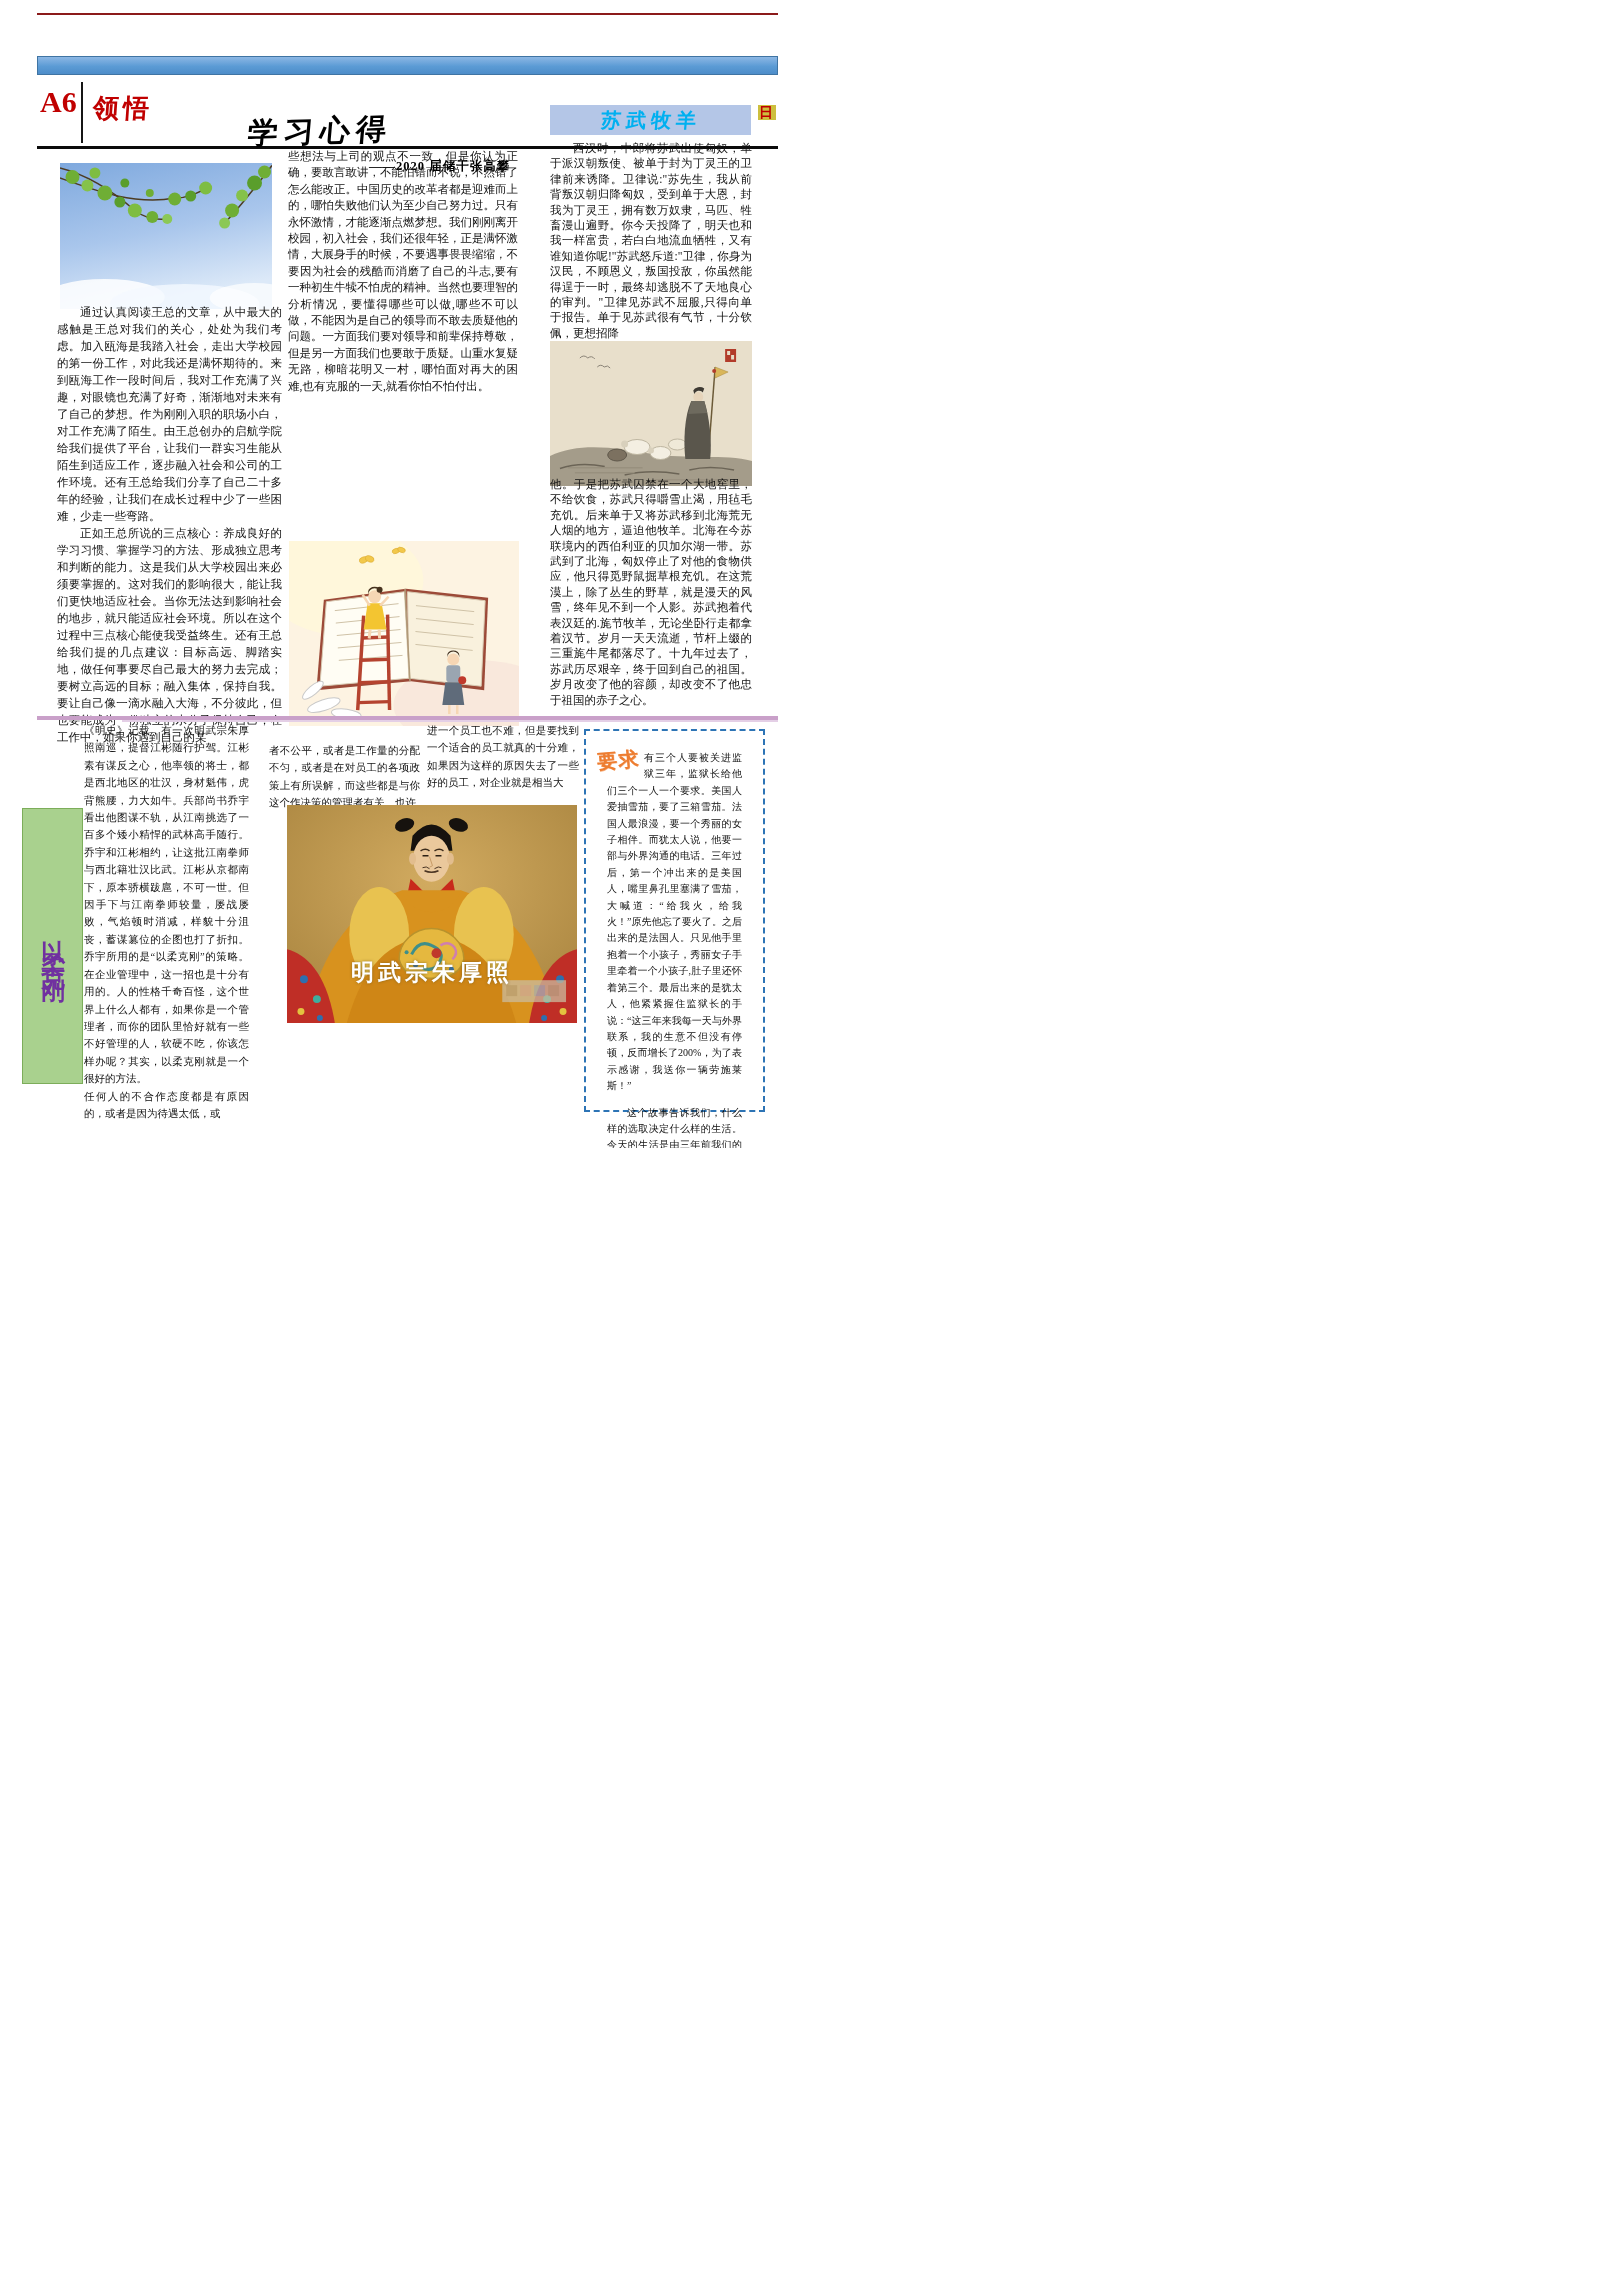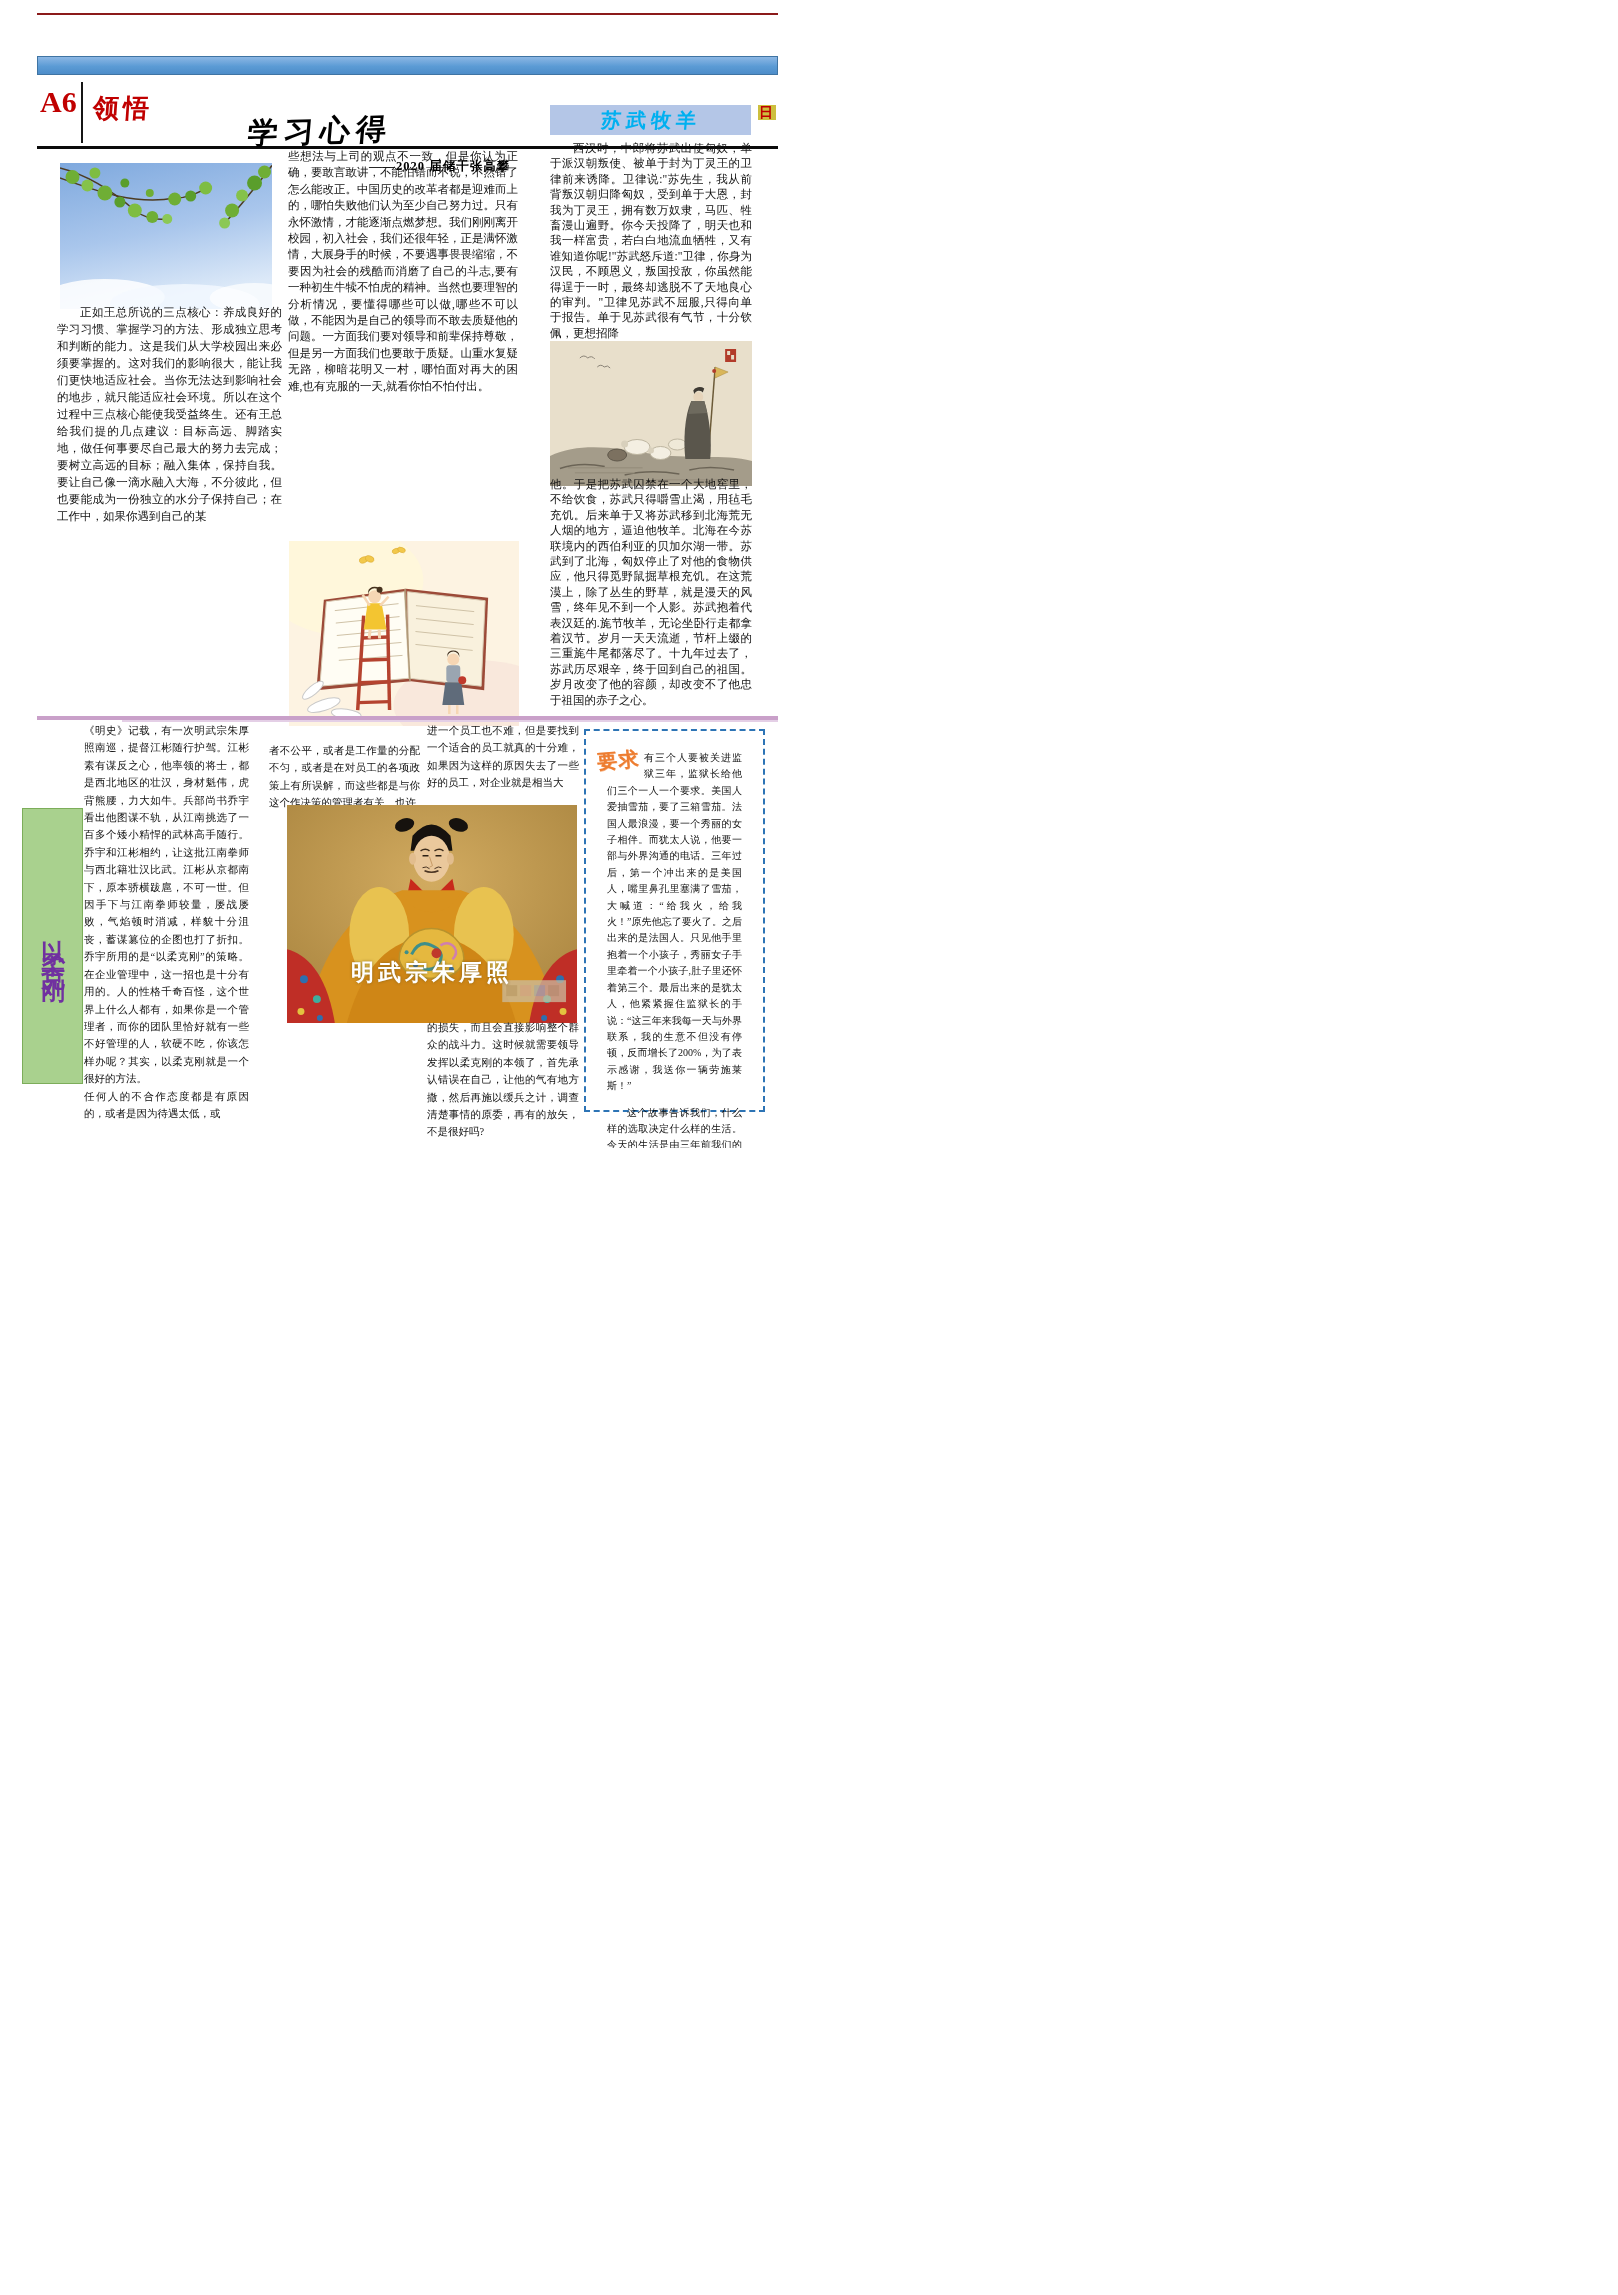--- a/index.html
+++ b/index.html
@@ -131,20 +131,21 @@
           <circle cx="410" cy="18" r="13"></circle>
         <circle cx="330" cy="120" r="11" fill="#8bc856"></circle>
           <circle cx="70" cy="20" r="11" fill="#7ebd42"></circle>
         <circle cx="130" cy="40" r="9" fill="#5a9e2c"></circle>
           <circle cx="180" cy="60" r="8"></circle>
       </g>
     </svg>
   </div>
 
   <div class="abs bodytext" id="col1">
+    <p class="indent">通过认真阅读王总的文章，从中最大的感触是王总对我们的关心，处处为我们考虑。加入瓯海是我踏入社会，走出大学校园的第一份工作，对此我还是满怀期待的。来到瓯海工作一段时间后，我对工作充满了兴趣，对眼镜也充满了好奇，渐渐地对未来有了自己的梦想。作为刚刚入职的职场小白，对工作充满了陌生。由王总创办的启航学院给我们提供了平台，让我们一群实习生能从陌生到适应工作，逐步融入社会和公司的工作环境。还有王总给我们分享了自己二十多年的经验，让我们在成长过程中少了一些困难，少走一些弯路。</p>
     <p class="indent">正如王总所说的三点核心：养成良好的学习习惯、掌握学习的方法、形成独立思考和判断的能力。这是我们从大学校园出来必须要掌握的。这对我们的影响很大，能让我们更快地适应社会。当你无法达到影响社会的地步，就只能适应社会环境。所以在这个过程中三点核心能使我受益终生。还有王总给我们提的几点建议：目标高远、脚踏实地，做任何事要尽自己最大的努力去完成；要树立高远的目标；融入集体，保持自我。要让自己像一滴水融入大海，不分彼此，但也要能成为一份独立的水分子保持自己；在工作中，如果你遇到自己的某</p>
   </div>
   <div class="abs bodytext" id="col2">
     <p>些想法与上司的观点不一致，但是你认为正确，要敢言敢讲，不能怕错而不说，不然错了怎么能改正。中国历史的改革者都是迎难而上的，哪怕失败他们认为至少自己努力过。只有永怀激情，才能逐渐点燃梦想。我们刚刚离开校园，初入社会，我们还很年轻，正是满怀激情，大展身手的时候，不要遇事畏畏缩缩，不要因为社会的残酷而消磨了自己的斗志,要有一种初生牛犊不怕虎的精神。当然也要理智的分析情况，要懂得哪些可以做,哪些不可以做，不能因为是自己的领导而不敢去质疑他的问题。一方面我们要对领导和前辈保持尊敬，但是另一方面我们也要敢于质疑。山重水复疑无路，柳暗花明又一村，哪怕面对再大的困难,也有克服的一天,就看你怕不怕付出。</p>
   </div>
 
   <div class="abs figure" id="fig-book">
     <svg viewBox="0 0 462 372" preserveAspectRatio="none">
       <rect width="462" height="372" fill="#fdf3e2"></rect>
       <ellipse cx="110" cy="80" rx="160" ry="110" fill="#fff8d9" opacity="0.8"></ellipse>
@@ -341,23 +342,20 @@
         <rect x="432" y="352" width="128" height="44" fill="#cbbc9e"></rect>
         <rect x="440" y="362" width="22" height="22" fill="#b9a686"></rect>
         <rect x="468" y="362" width="22" height="22" fill="#cfae9e"></rect>
         <rect x="496" y="362" width="22" height="22" fill="#a8b4bc"></rect>
         <rect x="524" y="362" width="22" height="22" fill="#bcae8e"></rect>
       </g>
     </svg>
     <div class="emperor-caption">明武宗朱厚照</div>
   </div>
 
-  <div class="abs bottomtext" id="colC-bot">
-    <p>的损失，而且会直接影响整个群众的战斗力。这时候就需要领导发挥以柔克刚的本领了，首先承认错误在自己，让他的气有地方撒，然后再施以缓兵之计，调查清楚事情的原委，再有的放矢，不是很好吗?</p>
-  </div>
 
   <div class="abs yq-box">
     <div class="yq-text">
       <span class="yq-badge">要求</span>
       <p>有三个人要被关进监狱三年，监狱长给他们三个一人一个要求。美国人爱抽雪茄，要了三箱雪茄。法国人最浪漫，要一个秀丽的女子相伴。而犹太人说，他要一部与外界沟通的电话。三年过后，第一个冲出来的是美国人，嘴里鼻孔里塞满了雪茄，大喊道：“给我火，给我火！”原先他忘了要火了。之后出来的是法国人。只见他手里抱着一个小孩子，秀丽女子手里牵着一个小孩子,肚子里还怀着第三个。最后出来的是犹太人，他紧紧握住监狱长的手说：“这三年来我每一天与外界联系，我的生意不但没有停顿，反而增长了200%，为了表示感谢，我送你一辆劳施莱斯！”</p>
       <p class="indent">这个故事告诉我们，什么样的选取决定什么样的生活。今天的生活是由三年前我们的选泽。我们要选取接触最新的信息，了解最新的趋势,从而更好的创造自己的将来。</p>
     </div>
   </div>
 
 </div>

